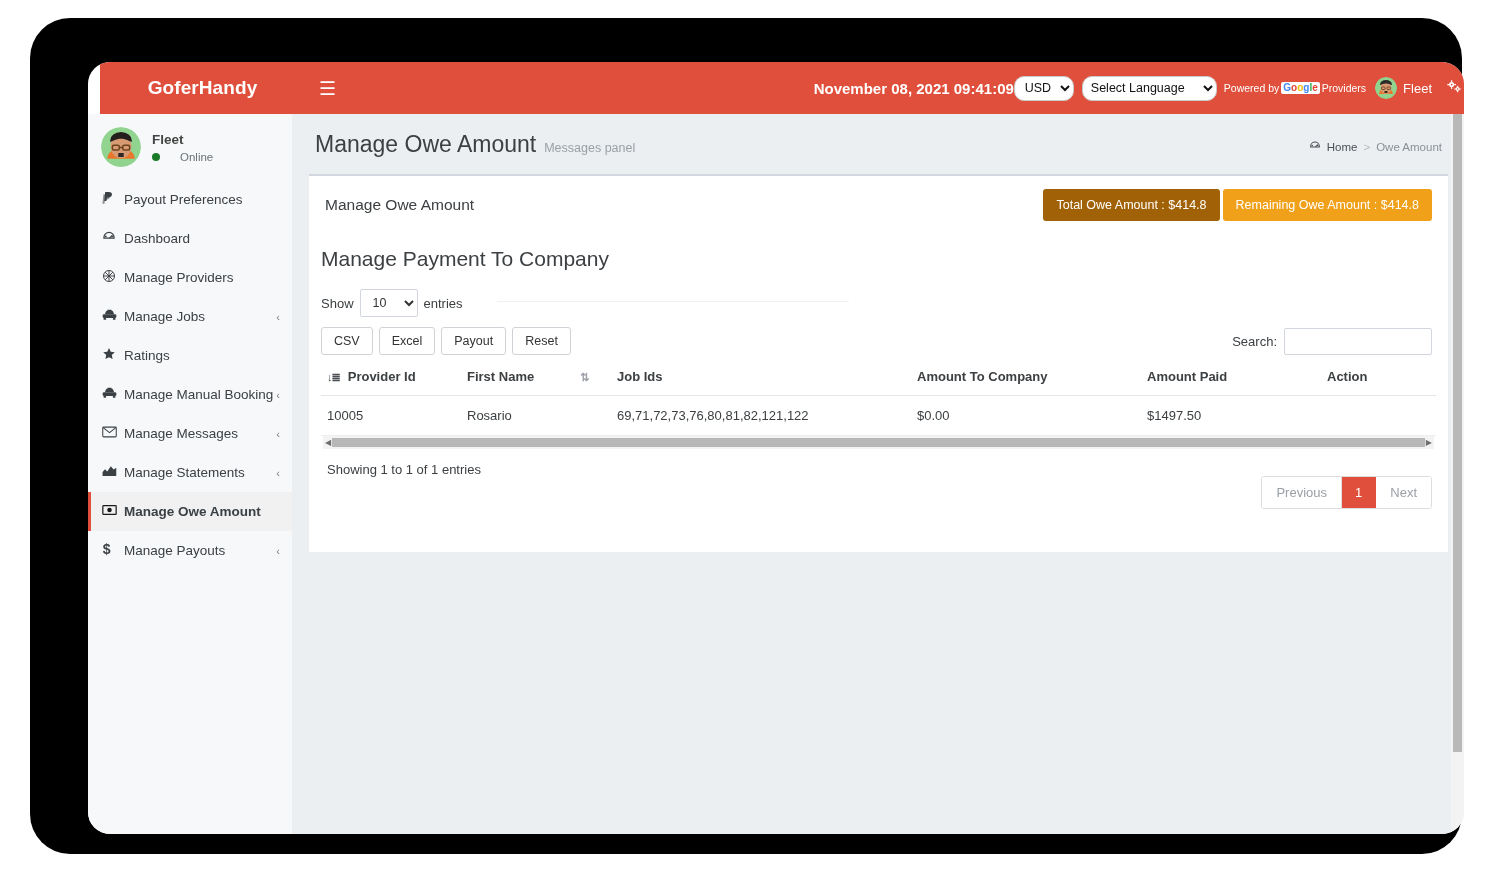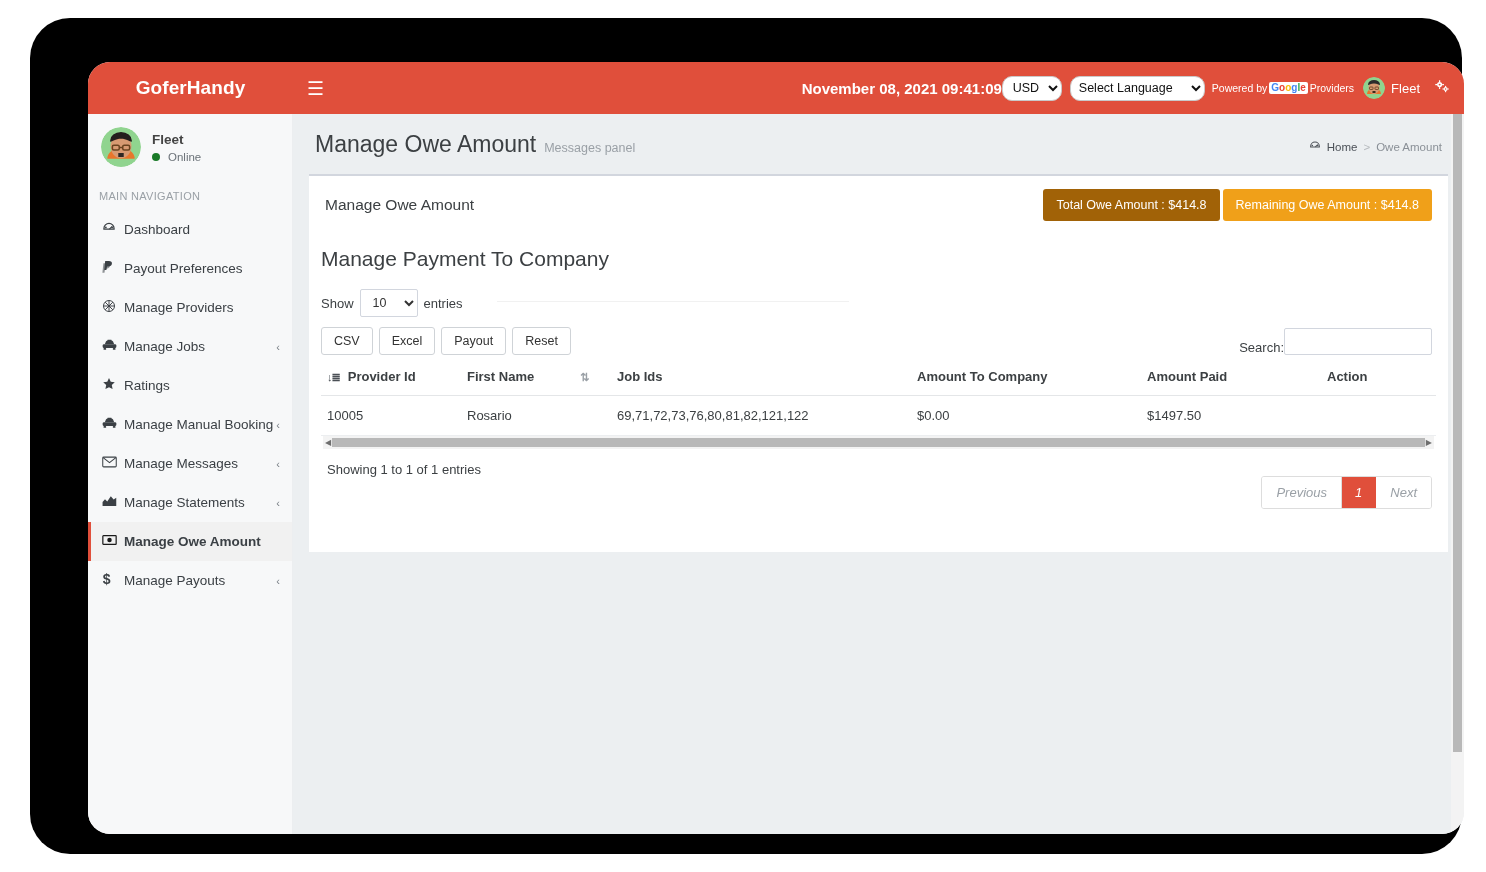--- a/index.html
+++ b/index.html
@@ -23,21 +23,21 @@
     position: absolute;
     left: 58px; top: 44px;
     width: 1376px; height: 772px;
     background: #ffffff;
     border-radius: 22px;
     overflow: hidden;
   }
 
   
   #topbar {
-    position: absolute; left: 0; top: 0;
+    position: absolute; left: 12px; top: 0;
     width: 1376px; height: 52px;
     background: #e04f3b;
     display: flex; align-items: center;
   }
   #brand {
     width: 205px; height: 52px;
     display: flex; align-items: center; justify-content: center;
     color: #fff; font-weight: bold; font-size: 19px;
     letter-spacing: .1px;
   }
@@ -95,21 +95,21 @@
     padding: 13px 0 13px 13px;
   }
   #user-avatar {
     width: 40px; height: 40px; border-radius: 50%;
     overflow: hidden; flex: 0 0 auto;
   }
   #user-meta { margin-left: 11px; }
   #user-name { font-size: 13.5px; font-weight: bold; color: #444; }
   #user-status {
     font-size: 11.5px; color: #6b7278; margin-top: 4px;
-    display: flex; align-items: center; gap: 8px;
+    display: flex; align-items: center; gap: 20px;
   }
   .dot-online {
     width: 8px; height: 8px; border-radius: 50%;
     background: #1a7a28; display: inline-block;
   }
   #nav-header {
     font-size: 11px; color: #9aa0a6; letter-spacing: .3px;
     padding: 10px 0 8px 11px;
   }
   .nav-item {
@@ -203,22 +203,22 @@
     display: flex; align-items: center;
     padding: 4px 0 0 2px;
   }
   .dt-btn {
     font-size: 12.5px; font-family: "Liberation Sans", sans-serif;
     background: #fff; border: 1px solid #cfd3d7;
     border-radius: 3px; color: #333;
     padding: 6px 12px; margin-right: 6px; cursor: pointer;
   }
   .dt-filter {
-    margin-left: auto; display: flex; align-items: flex-end;
-    font-size: 13px; color: #3c4043;
+    margin-left: auto; display: flex; align-items: center;
+    gap: 7px; font-size: 13px; color: #3c4043;
     padding-right: 6px;
   }
   #search-input {
     width: 148px; height: 27px;
     border: 1px solid #d2d6de; border-radius: 2px;
     font-family: "Liberation Sans", sans-serif; font-size: 12.5px;
     padding: 0 6px; background: #fff;
   }
 
   
@@ -265,21 +265,20 @@
 
   .dt-bottom {
     display: flex; align-items: flex-start;
     padding: 13px 6px 0 8px; min-height: 76px;
   }
   #dt-info { font-size: 13px; color: #3c4043; }
   #pagination {
     margin-left: auto; margin-top: 14px;
     display: flex; border: 1px solid #ddd; border-radius: 3px;
     overflow: hidden;
-    font-style: italic;
   }
   .pg-btn {
     font-size: 13px; padding: 8px 14px;
     background: #fff; color: #9aa0a6;
     border-right: 1px solid #ddd; cursor: pointer;
     font-family: "Liberation Sans", sans-serif;
   }
   .pg-btn.num { color: #5b6166; padding: 8px 13px; }
   .pg-btn.active { background: #e04f3b; color: #fff; border-right: 1px solid #e04f3b; }
   .pg-btn.last { border-right: none; }
@@ -372,43 +371,42 @@
         </div>
         <div id="user-meta">
           <div id="user-name">Fleet</div>
           <div id="user-status">
             <span class="dot-online"></span>
             <span>Online</span>
           </div>
         </div>
       </div>
 
-      <div id="nav-header">MAIN NAVIGATION</div>
+
+      <div class="nav-item">
+        <span class="nav-ico">
+          <svg width="13" height="14" viewBox="0 0 14 16" fill="#3b4045">
+              <path d="M3.2 1h4.3c2.4 0 3.7 1.1 3.4 3.2-.3 2.1-1.9 3.2-4.1 3.2H5.3l-.7 4.1H2.2L3.2 1z"></path>
+              <path d="M1.2 3.6h4c2.3 0 3.6 1.1 3.3 3.2C8.2 8.9 6.6 10 4.4 10H3.1l-.7 4.6H0L1.2 3.6z" opacity=".55"></path>
+            </svg>
+        </span>
+        <span class="nav-label">Payout Preferences</span>
+        <span class="nav-caret"></span>
+      </div>
 
       <div class="nav-item">
         <span class="nav-ico">
           <svg width="14" height="14" viewBox="0 0 16 16" fill="#3b4045">
               <path d="M8 2a6.5 6.5 0 0 0-6.5 6.5V10h13V8.5A6.5 6.5 0 0 0 8 2zm0 1.4a5.1 5.1 0 0 1 5.1 5.1v.1H2.9v-.1A5.1 5.1 0 0 1 8 3.4z"></path>
               <circle cx="4.4" cy="7.3" r="1"></circle>
               <circle cx="11.6" cy="7.3" r="1"></circle>
               <path d="M8 8.8l3.2-3.2.9.9L8.9 9.7z"></path>
             </svg>
         </span>
         <span class="nav-label">Dashboard</span>
-        <span class="nav-caret"></span>
-      </div>
-
-      <div class="nav-item">
-        <span class="nav-ico">
-          <svg width="13" height="14" viewBox="0 0 14 16" fill="#3b4045">
-              <path d="M3.2 1h4.3c2.4 0 3.7 1.1 3.4 3.2-.3 2.1-1.9 3.2-4.1 3.2H5.3l-.7 4.1H2.2L3.2 1z"></path>
-              <path d="M1.2 3.6h4c2.3 0 3.6 1.1 3.3 3.2C8.2 8.9 6.6 10 4.4 10H3.1l-.7 4.6H0L1.2 3.6z" opacity=".55"></path>
-            </svg>
-        </span>
-        <span class="nav-label">Payout Preferences</span>
         <span class="nav-caret"></span>
       </div>
 
       <div class="nav-item">
         <span class="nav-ico">
           <svg width="14" height="14" viewBox="0 0 16 16" fill="none" stroke="#3b4045" stroke-width="1.1">
               <circle cx="8" cy="8" r="6.3"></circle>
               <path d="M8 1.7v12.6M1.7 8h12.6M3.6 3.6l8.8 8.8M12.4 3.6l-8.8 8.8"></path>
             </svg>
         </span>

